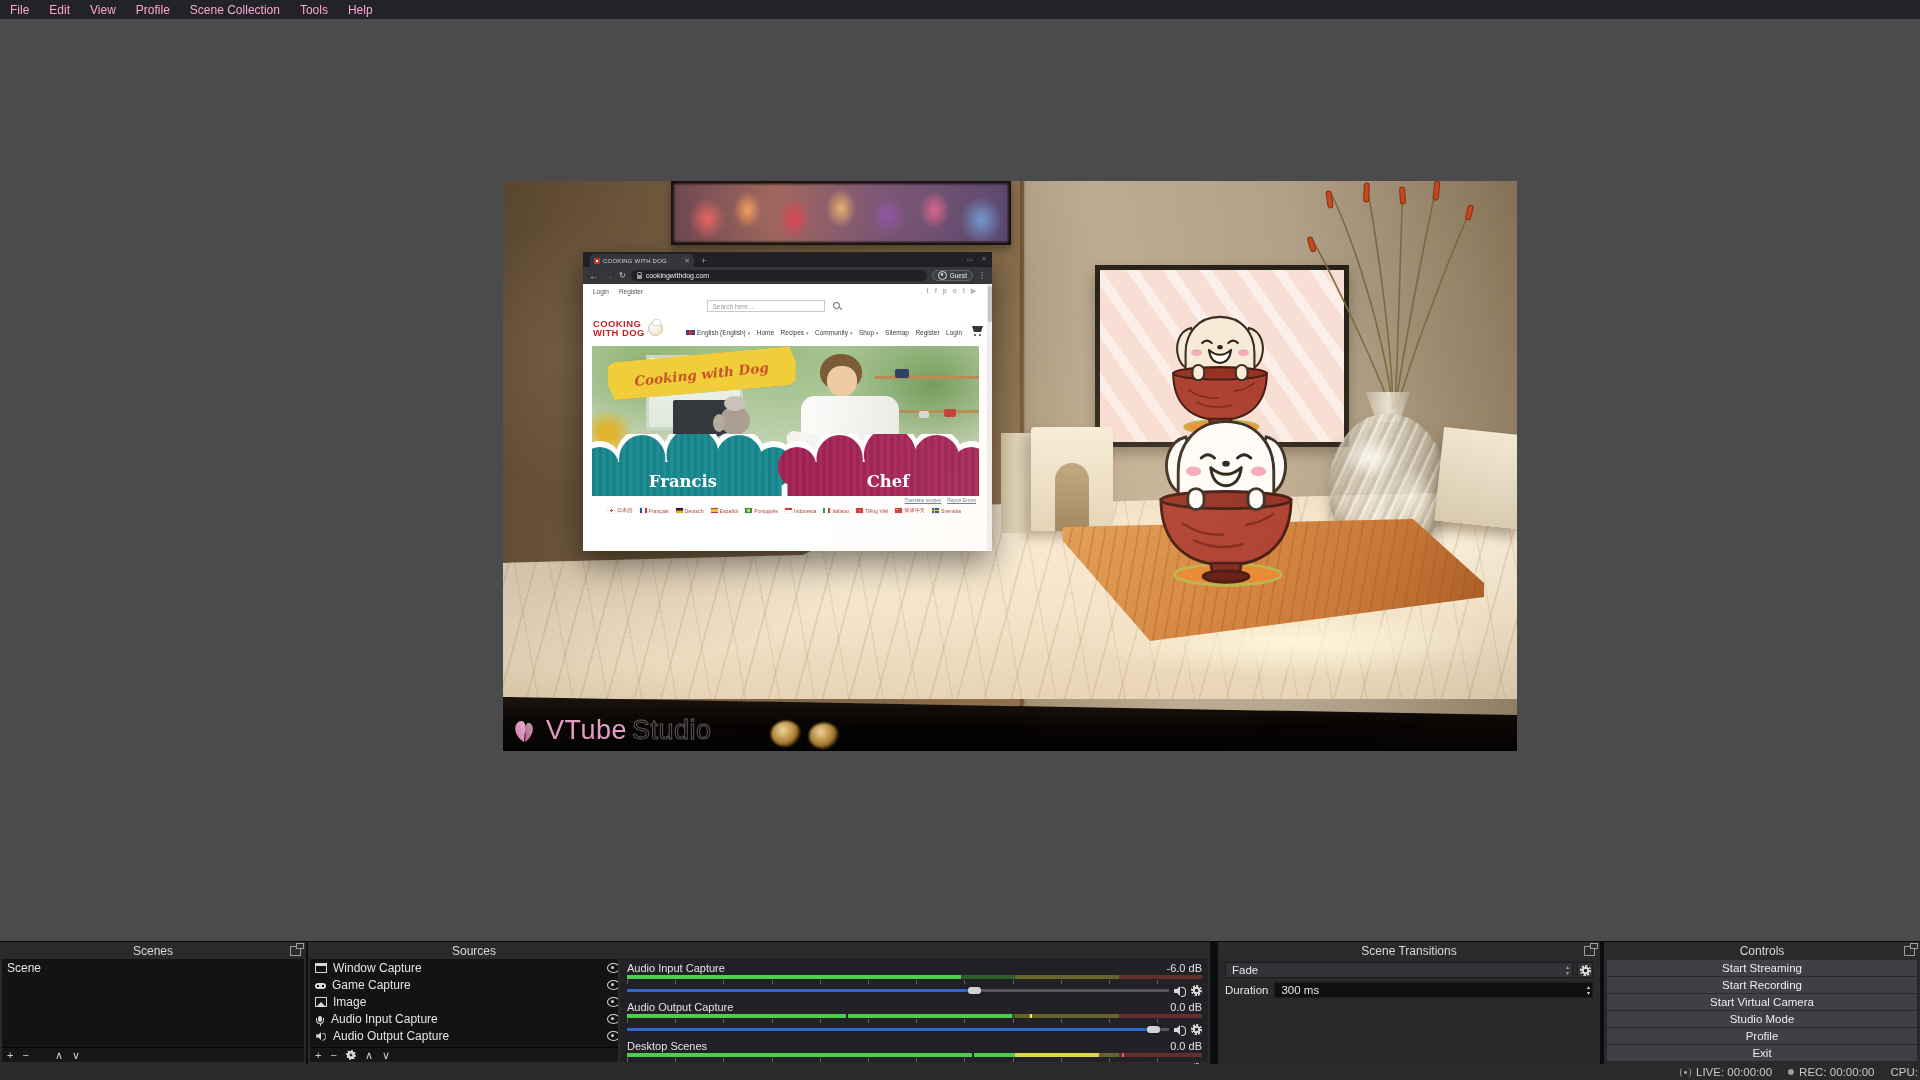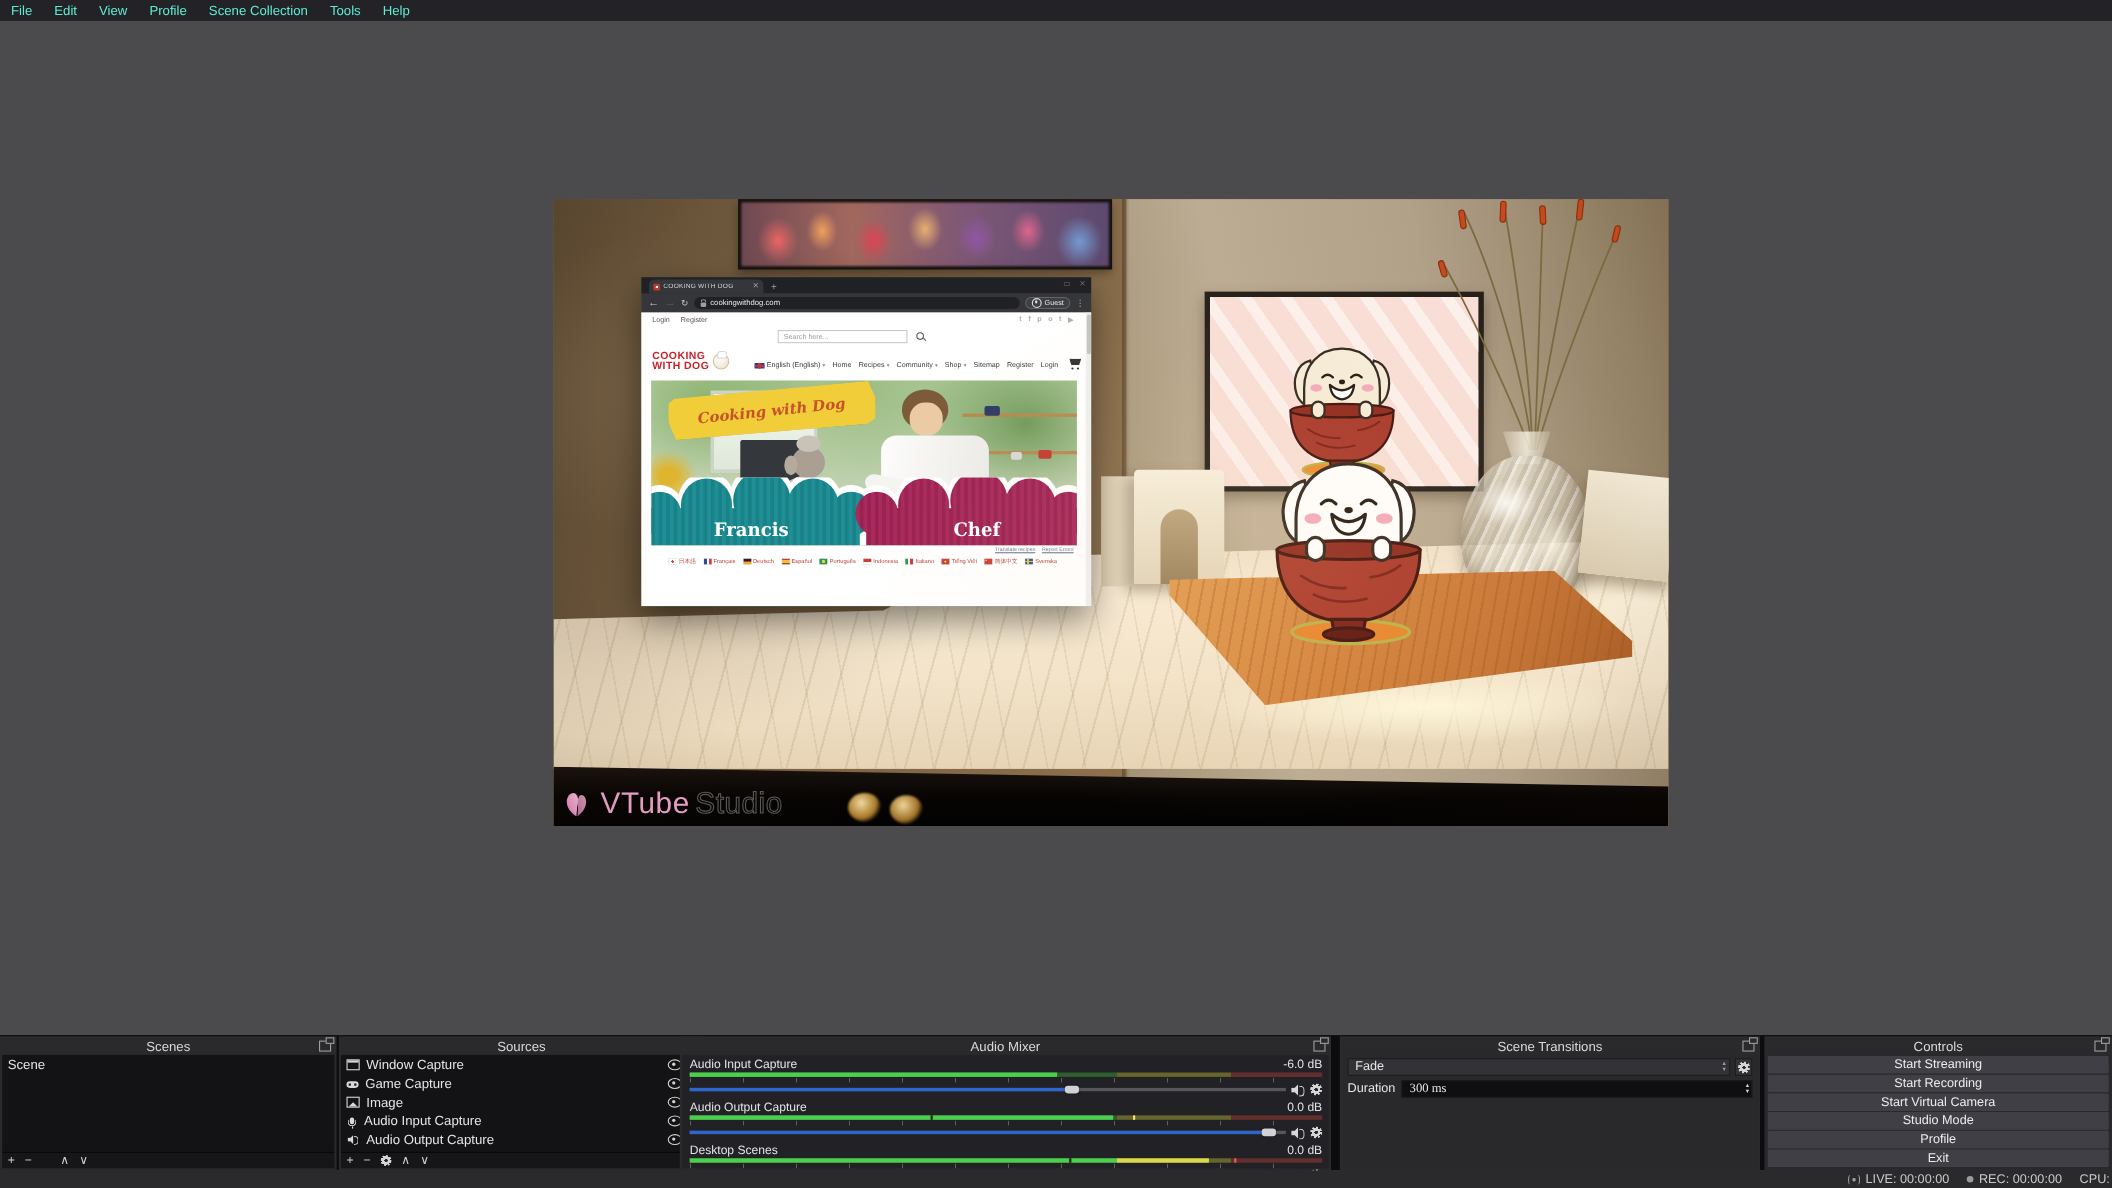--- a/index.html
+++ b/index.html
@@ -2,21 +2,21 @@
 <html><head>
 <meta charset="utf-8">
 <style>
   html,body{margin:0;padding:0;background:#222;}
   .app{position:relative;width:1920px;height:1080px;overflow:hidden;background:#4b4b4d;
        font-family:"Liberation Sans",sans-serif;-webkit-font-smoothing:antialiased;}
   .abs{position:absolute;}
 
   
   .menubar{position:absolute;top:0;left:0;right:0;height:19px;background:#232327;display:flex;align-items:center;}
-  .mitem{color:#5eead4;font-size:12px;padding:0 10px;height:100%;display:flex;align-items:center;cursor:default;}
+  .mitem{color:#f9a8d4;font-size:12px;padding:0 10px;height:100%;display:flex;align-items:center;cursor:default;}
 
   
   .srcbar{position:absolute;top:915px;left:0;right:0;height:25px;display:flex;align-items:center;font-size:12px;color:#ededed;}
   .srcmsg{margin-left:3px;}
   .tbtn{display:flex;align-items:center;gap:5px;color:#9a9a9a;}
   .tbtn .gearx,.tbtn .funnel{opacity:.8;}
   .funnel{width:11px;height:10px;position:relative;}
   .funnel::before{content:"";position:absolute;left:0;top:0;width:0;height:0;border-left:5.5px solid transparent;border-right:5.5px solid transparent;border-top:5px solid #c9c9c9;}
   .funnel::after{content:"";position:absolute;left:4.5px;top:4px;width:2px;height:6px;background:#c9c9c9;}
 
@@ -73,21 +73,21 @@
   .sl{position:relative;flex:1;height:12px;cursor:pointer;}
   .sltrack{position:absolute;left:0;right:0;top:4.5px;height:3px;background:#56575b;}
   .slfill{position:absolute;left:0;top:4.5px;height:3px;background:#2e66d0;max-width:100%;}
   .slhandle{position:absolute;top:2.5px;width:13px;height:7px;background:#d2d2d4;border-radius:3px;transform:translateX(-11px);box-shadow:0 0 2px rgba(0,0,0,.6);}
 
   
   .transbody{position:absolute;left:2px;right:2px;top:17px;bottom:2px;background:#29292c;padding:3px 5px;box-sizing:border-box;font-size:11.5px;color:#e6e6e6;}
   .combo{position:relative;height:16px;background:#323237;border:1px solid #1b1b1d;display:flex;align-items:center;padding-left:6px;box-sizing:border-box;}
   .combo .cArr{position:absolute;right:3px;top:1px;font-size:6px;line-height:6px;color:#9a9a9a;text-align:center;}
   .trow{display:flex;align-items:center;margin-top:4px;gap:6px;}
-  .spinfield{position:relative;flex:1;height:16px;background:#0f0f11;border:1px solid #1b1b1d;display:flex;align-items:center;padding-left:6px;box-sizing:border-box;font-family:Liberation Serif, serif;}
+  .spinfield{position:relative;flex:1;height:16px;background:#0f0f11;border:1px solid #1b1b1d;display:flex;align-items:center;padding-left:6px;box-sizing:border-box;}
   .spin{position:absolute;right:2px;top:0;bottom:0;display:flex;flex-direction:column;justify-content:center;font-size:6px;line-height:6px;color:#cfcfcf;}
   .gbtn{width:16px;height:16px;background:#323237;border:1px solid #1b1b1d;display:flex;align-items:center;justify-content:center;box-sizing:border-box;}
 
   
   .ctrlbody{position:absolute;left:2px;right:2px;top:17px;bottom:2px;background:#29292c;padding:1px;box-sizing:border-box;display:flex;flex-direction:column;gap:1px;}
   .cbtn{flex:1;background:#3f3f45;color:#ececec;font-size:11.5px;display:flex;align-items:center;justify-content:center;cursor:pointer;border-radius:1px;}
 
   
   .statusbar{position:absolute;left:0;right:0;top:1064px;height:16px;background:#2a2a2d;display:flex;align-items:center;justify-content:flex-end;gap:16px;font-size:11.5px;color:#c9c9c9;}
   .stitem{display:flex;align-items:center;gap:5px;}
@@ -626,24 +626,20 @@
       <div class="ptool">
         <span class="ticon">+</span>
         <span class="ticon">−</span>
         <span class="gearx" style="width:10px;height:10px;"></span>
         <span class="ticon">∧</span>
         <span class="ticon">∨</span>
       </div>
     </div>
 
     <div class="panel" style="left:618px;width:592px;">
-      <div class="phead">
-          <span>Audio Mixer</span>
-          <span class="popout"></span>
-        </div>
       <div class="mixbody">
 
         <div class="mix">
           <div class="mrow">
               <span>Audio Input Capture</span>
               <span>-6.0 dB</span>
             </div>
           <div class="meter">
             <div class="mbase"></div>
               <div class="mlvl" style="width: 58%;"></div>

